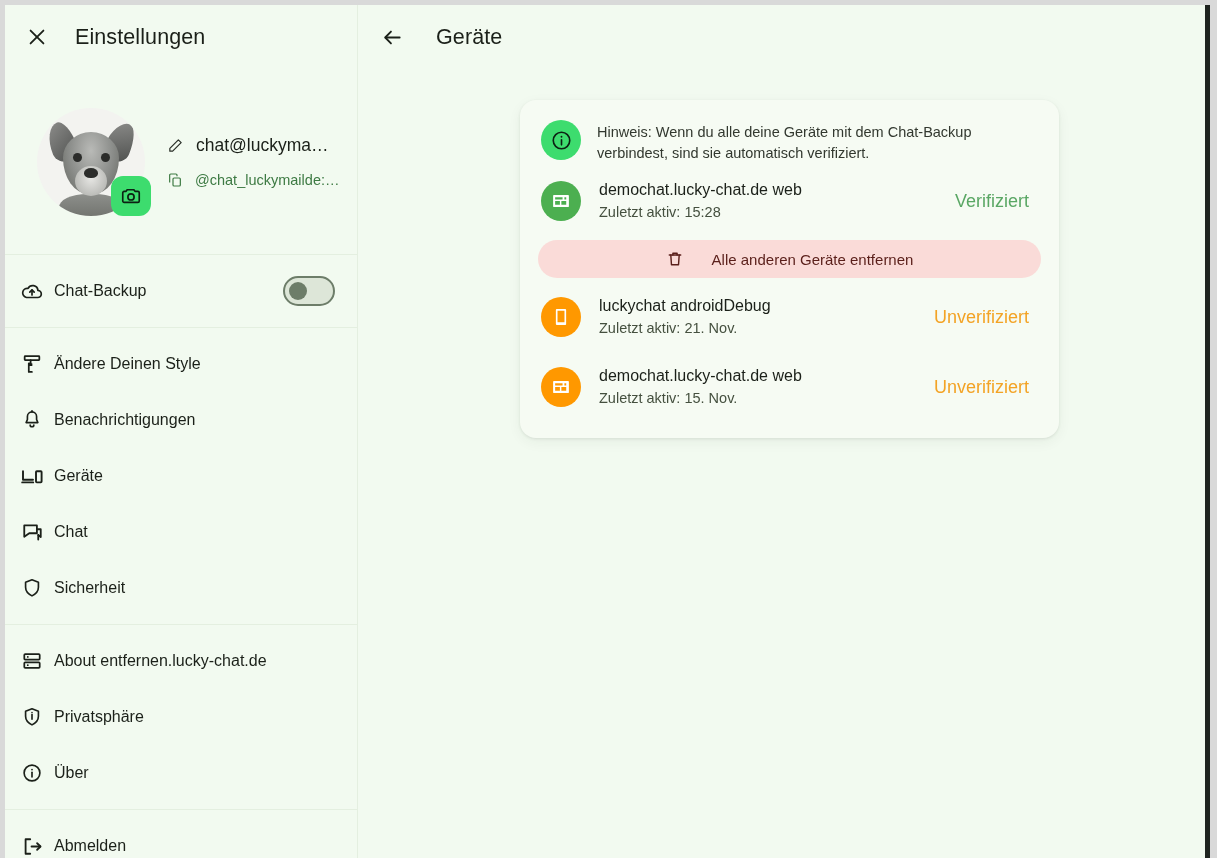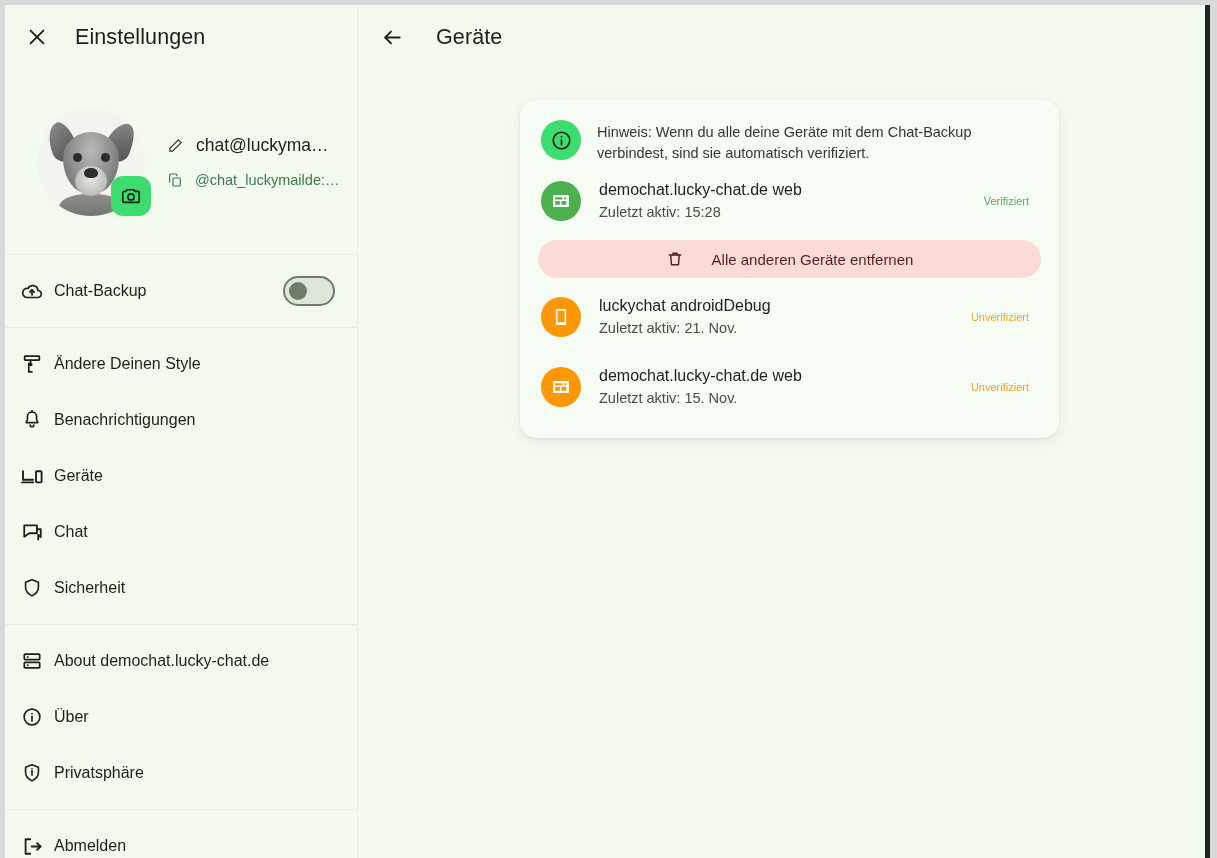--- a/index.html
+++ b/index.html
@@ -251,21 +251,21 @@
     border-radius: 50%;
     flex: 0 0 40px;
     display: flex; align-items: center; justify-content: center;
     color: #ffffff;
   }
   .dev-badge.green { background: #4caf50; }
   .dev-badge.orange { background: #ff9800; }
   .dev-info { flex: 1; min-width: 0; }
   .dev-name { font-size: 16px; color: #1b2019; line-height: 22px; }
   .dev-sub { font-size: 14.5px; color: #45503f; line-height: 21px; margin-top: 1px; }
-  .dev-status { font-size: 11px; white-space: nowrap; padding-right: 4px; }
+  .dev-status { font-size: 18px; white-space: nowrap; padding-right: 4px; }
   .dev-status.verified { color: #5aa764; }
   .dev-status.unverified { color: #f3a325; }
 
   #remove-all {
     margin: 4px 2px 4px 2px;
     height: 38px;
     background: #fadbd8;
     border: none;
     border-radius: 19px;
     width: calc(100% - 4px);
@@ -408,41 +408,41 @@
       <div class="sb-group">
         <div class="sb-item">
           <span class="sb-icon">
             <svg width="22" height="22" viewBox="0 0 24 24" fill="none" stroke="currentColor" stroke-width="1.9" stroke-linejoin="round">
               <rect x="3.6" y="4.4" width="16.8" height="6.2" rx="1"></rect>
               <rect x="3.6" y="13.4" width="16.8" height="6.2" rx="1"></rect>
               <circle cx="7.4" cy="7.5" r="1" fill="currentColor" stroke="none"></circle>
               <circle cx="7.4" cy="16.5" r="1" fill="currentColor" stroke="none"></circle>
             </svg>
           </span>
-          <span class="sb-label">About demochat.lucky-chat.de</span>
+          <span class="sb-label">About entfernen.lucky-chat.de</span>
+        </div>
+        <div class="sb-item">
+          <span class="sb-icon">
+            <svg width="22" height="22" viewBox="0 0 24 24" fill="none" stroke="currentColor" stroke-width="1.8" stroke-linecap="round" stroke-linejoin="round">
+              <path d="M12 3 5 5.8v5.4c0 4.2 3 7.4 7 9.4 4-2 7-5.2 7-9.4V5.8L12 3Z"></path>
+              <path d="M12 9.4v5"></path>
+                <circle cx="12" cy="7.2" r="0.9" fill="currentColor" stroke="none"></circle>
+            </svg>
+          </span>
+          <span class="sb-label">Privatsphäre</span>
         </div>
         <div class="sb-item">
           <span class="sb-icon">
             <svg width="22" height="22" viewBox="0 0 24 24" fill="none" stroke="currentColor" stroke-width="1.8" stroke-linecap="round">
               <circle cx="12" cy="12" r="8.6"></circle>
               <path d="M12 11.2v5.2"></path>
                 <circle cx="12" cy="8.2" r="0.95" fill="currentColor" stroke="none"></circle>
             </svg>
           </span>
           <span class="sb-label">Über</span>
-        </div>
-        <div class="sb-item">
-          <span class="sb-icon">
-            <svg width="22" height="22" viewBox="0 0 24 24" fill="none" stroke="currentColor" stroke-width="1.8" stroke-linecap="round" stroke-linejoin="round">
-              <path d="M12 3 5 5.8v5.4c0 4.2 3 7.4 7 9.4 4-2 7-5.2 7-9.4V5.8L12 3Z"></path>
-              <path d="M12 9.4v5"></path>
-                <circle cx="12" cy="7.2" r="0.9" fill="currentColor" stroke="none"></circle>
-            </svg>
-          </span>
-          <span class="sb-label">Privatsphäre</span>
         </div>
       </div>
 
       <div class="sb-group last">
         <div class="sb-item">
           <span class="sb-icon">
             <svg width="23" height="23" viewBox="0 0 24 24" fill="none" stroke="currentColor" stroke-width="1.9" stroke-linecap="round" stroke-linejoin="round">
               <path d="M9.6 4.4H4.8v15.2h4.8"></path>
               <path d="M11 12h9"></path>
                 <path d="M16.8 8.6 20.4 12l-3.6 3.4"></path>

